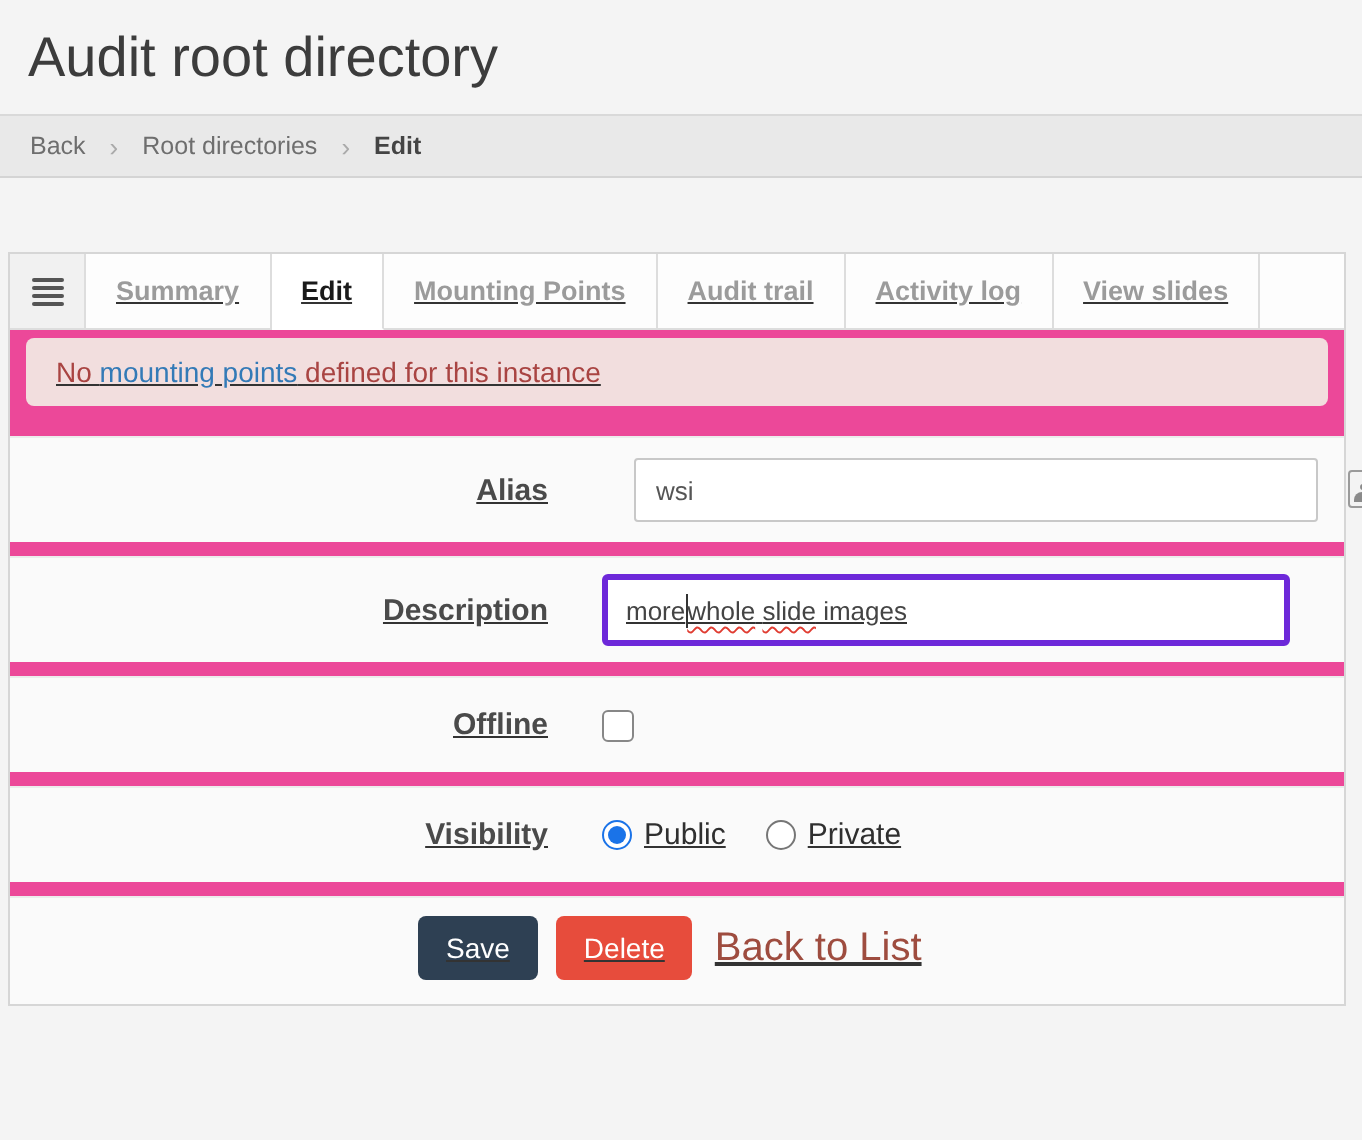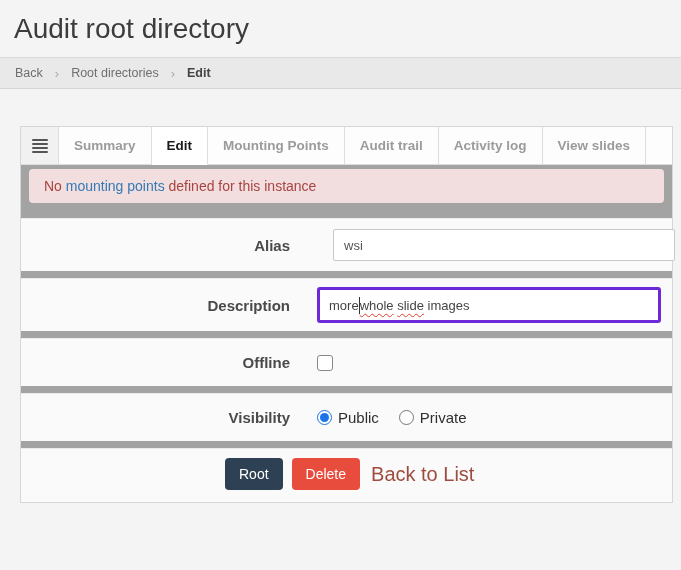--- a/index.html
+++ b/index.html
@@ -30,23 +30,24 @@
     padding-left: 15px;
     font-size: 12.5px;
     color: #6e6e6e;
   }
   .breadcrumb .crumb { color: #6e6e6e; cursor: pointer; }
   .breadcrumb .crumb.current { font-weight: bold; color: #444; cursor: default; }
   .breadcrumb .sep { color: #aaa; margin: 0 12px; font-size: 13px; }
 
   
   .panel {
-    margin: 37px 8px 0 20px;
-    background: #a3a3a3;
+    margin: 37px 8px 0 4px;
+    background: #ec4899;
     border: 1px solid #d6d6d6;
+    text-decoration: underline;
   }
 
   
   .tabbar {
     display: flex;
     height: 38px;
     border-bottom: 1px solid #dddddd;
     background: #fdfdfd;
   }
   .tab {
@@ -294,19 +295,19 @@
           <span>Public</span>
         </label>
         <label class="radio-label">
           <input class="radio" type="radio" name="visibility" style="">
           <span>Private</span>
         </label>
       </div>
     </div>
 
     <div class="buttons-row">
-      <button class="btn btn-save">Root</button>
+      <button class="btn btn-save">Save</button>
       <button class="btn btn-delete">Delete</button>
       <a class="back-link">Back to List</a>
     </div>
 
   </div>
 </div>
 
 </body></html>

